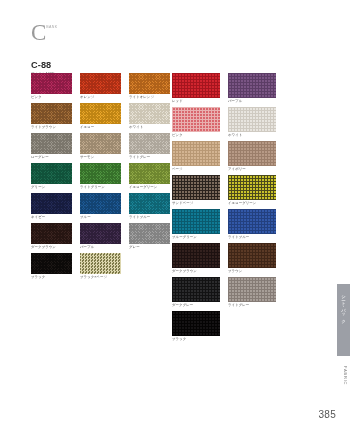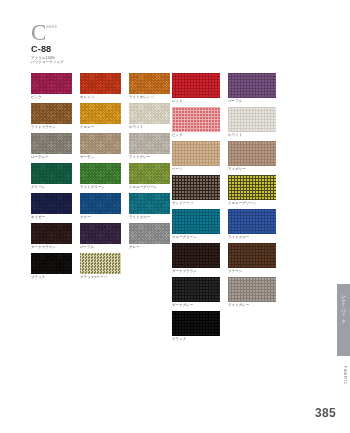--- a/index.html
+++ b/index.html
@@ -45,20 +45,21 @@
     color: #a8a8a8;
     letter-spacing: 0.35px;
     margin-top: 2px;
     margin-left: 0px;
     white-space: nowrap;
   }
 
   
   .group-head {
     position: absolute;
+    margin-top: 16px;
   }
   .group-head .code {
     font-size: 9.2px;
     font-weight: bold;
     color: #2b2b2b;
     letter-spacing: 0.1px;
     line-height: 10px;
     margin: 0;
   }
   .group-head .spec {
@@ -145,22 +146,22 @@
     letter-spacing: 0.8px;
     color: #7e7e7e;
     white-space: nowrap;
   }
 
   
   #page-number {
     position: absolute;
     right: 14px;
     bottom: 13px;
-    font-size: 12px;
-    font-weight: bold;
+    font-size: 10px;
+    font-weight: normal;
     color: #555555;
     letter-spacing: 0.3px;
   }
 </style>
 </head>
 <body>
 
 <div id="page">
 
   <div id="brand">

